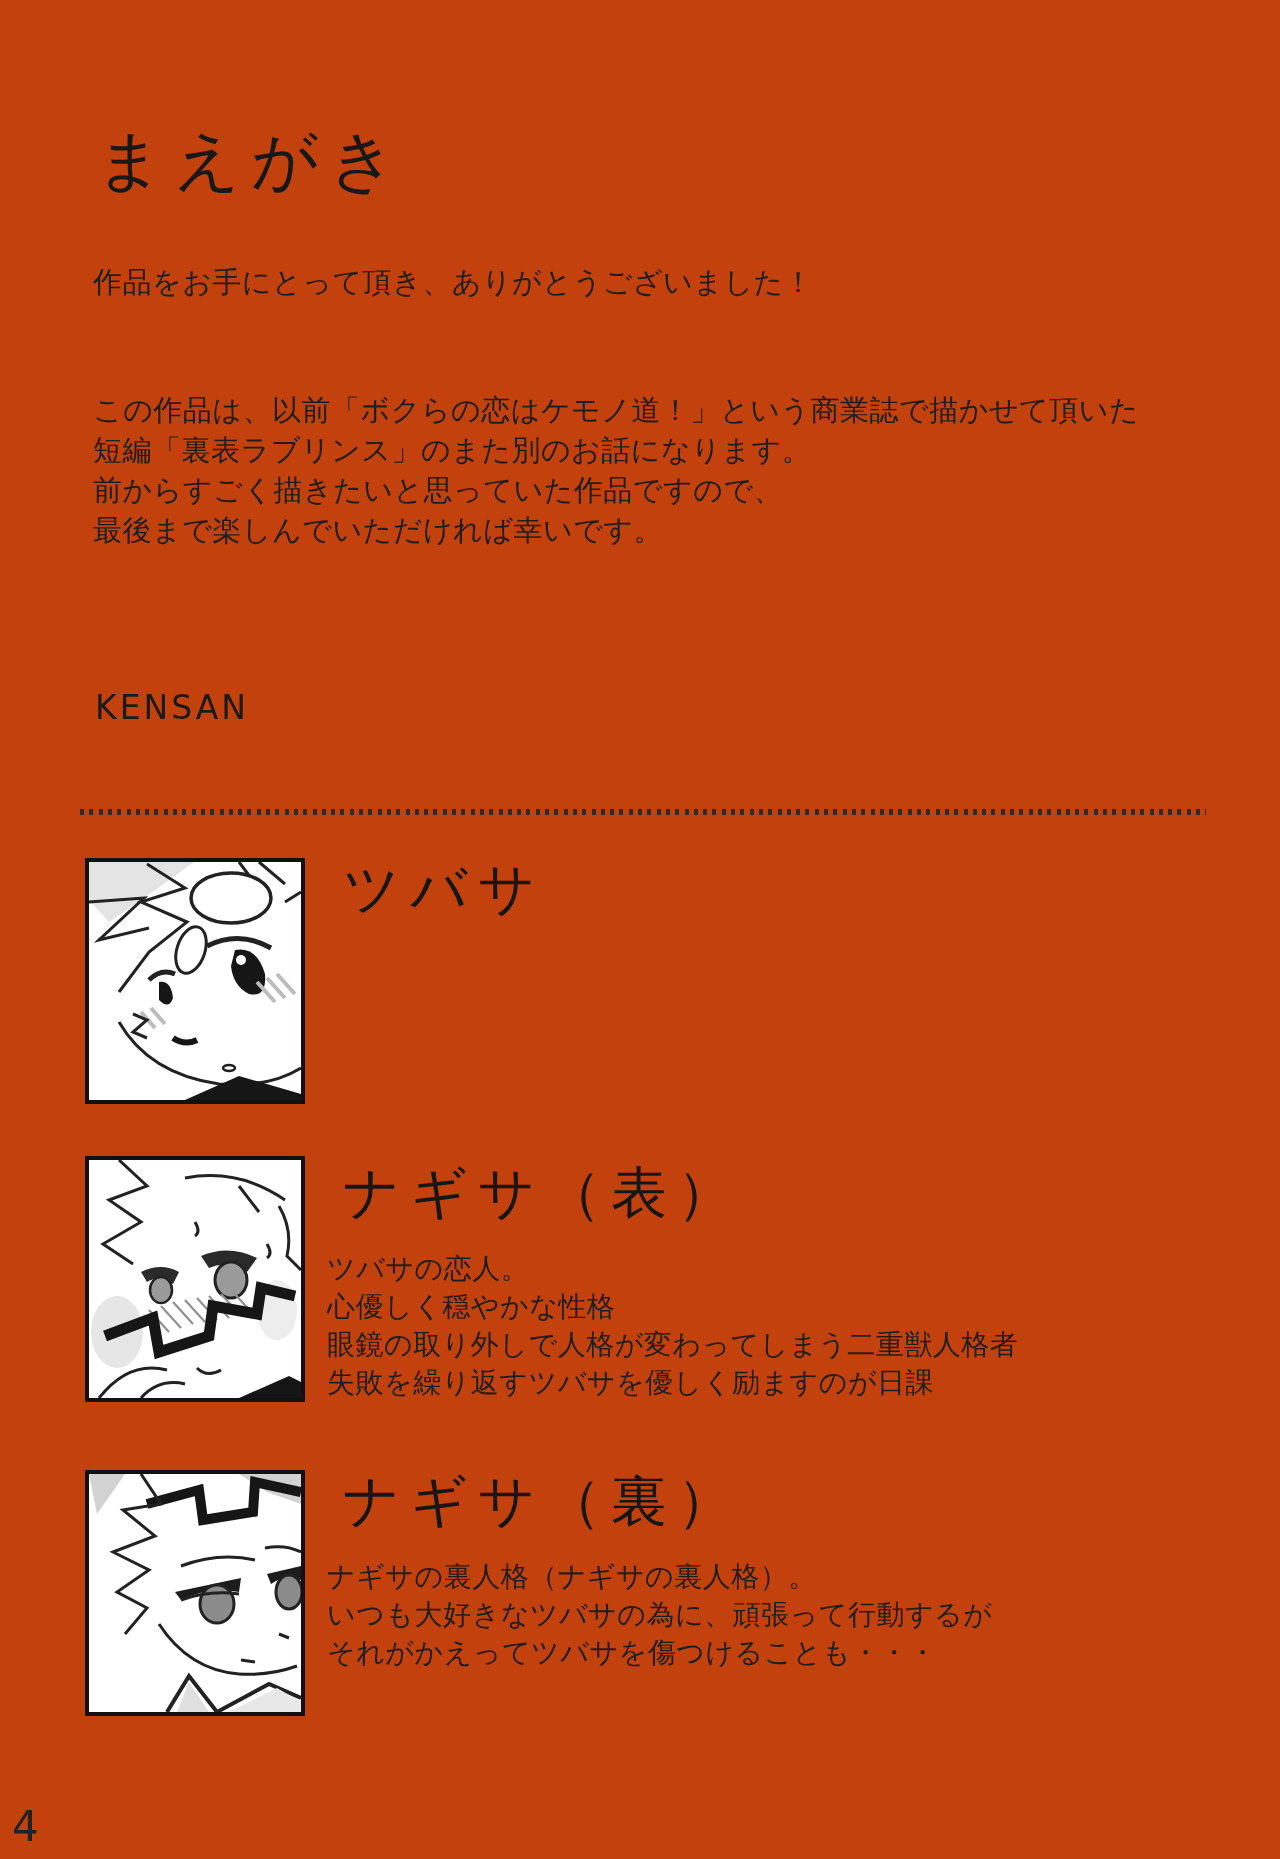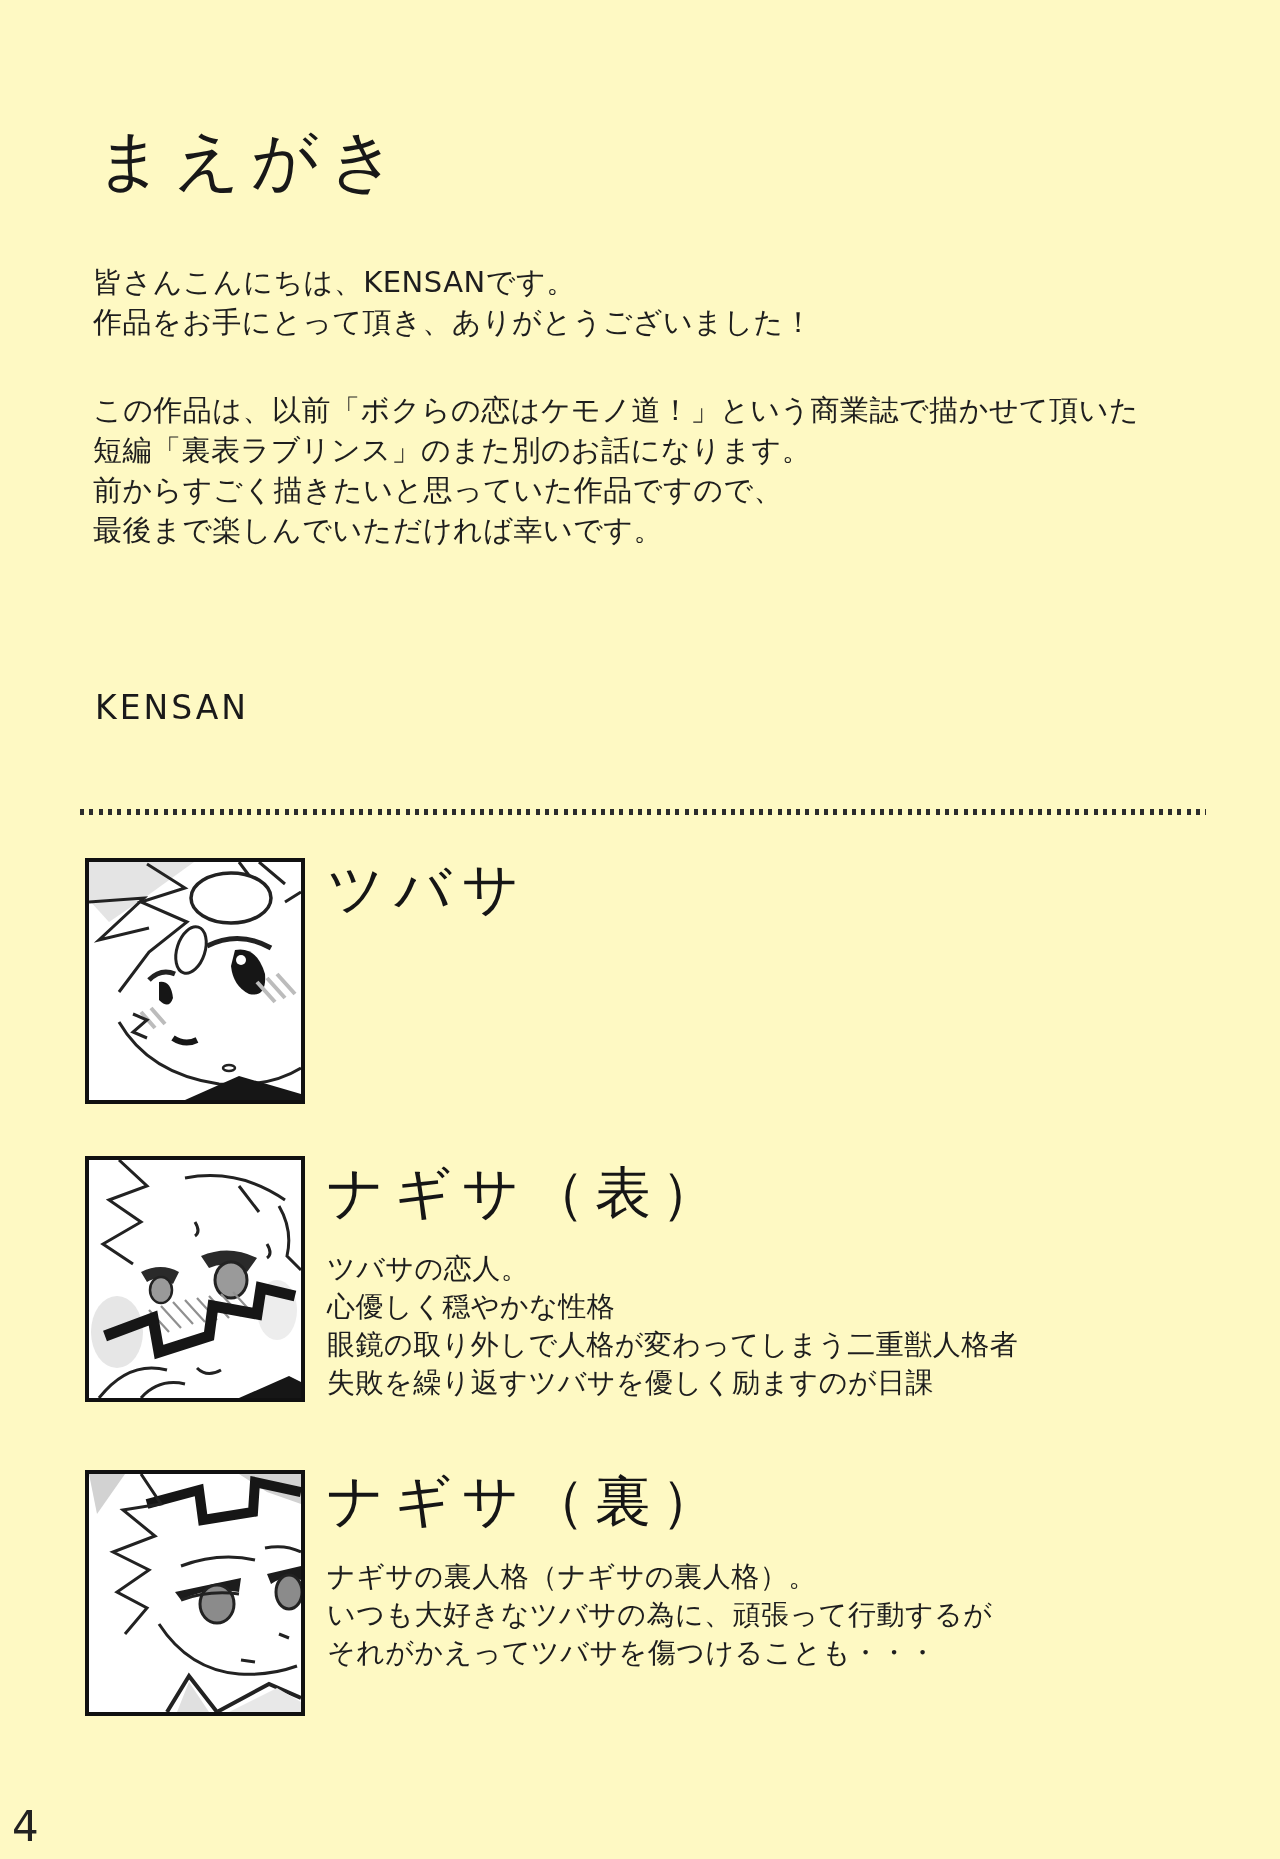--- a/index.html
+++ b/index.html
@@ -4,21 +4,21 @@
 <style>
   html, body {
     margin: 0;
     padding: 0;
     background: #ffffff;
   }
   .page {
     position: relative;
     width: 1280px;
     height: 1859px;
-    background: #fef9c3;
+    background: #c2410c;
     color: #1c1c1c;
     font-family: "DejaVu Sans", sans-serif;
     overflow: hidden;
   }
   .page-title {
     position: absolute;
     left: 96px;
     top: 116px;
     font-size: 66px;
     font-weight: normal;
@@ -73,21 +73,21 @@
   .portrait-box svg {
     display: block;
     width: 100%;
     height: 100%;
   }
   .char-text { padding-top: 0; }
   .char-name {
     font-size: 56px;
     font-weight: normal;
     letter-spacing: 10px;
-    margin: -6px 0 18px 0;
+    margin: -6px 0 18px 16px;
     color: #161616;
   }
   .char-desc {
     font-size: 28px;
     line-height: 38px;
     letter-spacing: 0.5px;
     color: #1e1e1e;
   }
   .page-number {
     position: absolute;
@@ -99,21 +99,20 @@
   .line { white-space: nowrap; }
 </style>
 </head>
 <body>
 
 <div class="page">
 
   <h1 class="page-title">まえがき</h1>
 
   <div class="text-block greeting-block">
-    <div class="line">皆さんこんにちは、KENSANです。</div>
     <div class="line">作品をお手にとって頂き、ありがとうございました！</div>
   </div>
 
   <div class="text-block body-block">
     <div class="line">この作品は、以前「ボクらの恋はケモノ道！」という商業誌で描かせて頂いた</div>
     <div class="line">短編「裏表ラブリンス」のまた別のお話になります。</div>
     <div class="line">前からすごく描きたいと思っていた作品ですので、</div>
     <div class="line">最後まで楽しんでいただければ幸いです。</div>
   </div>
 

